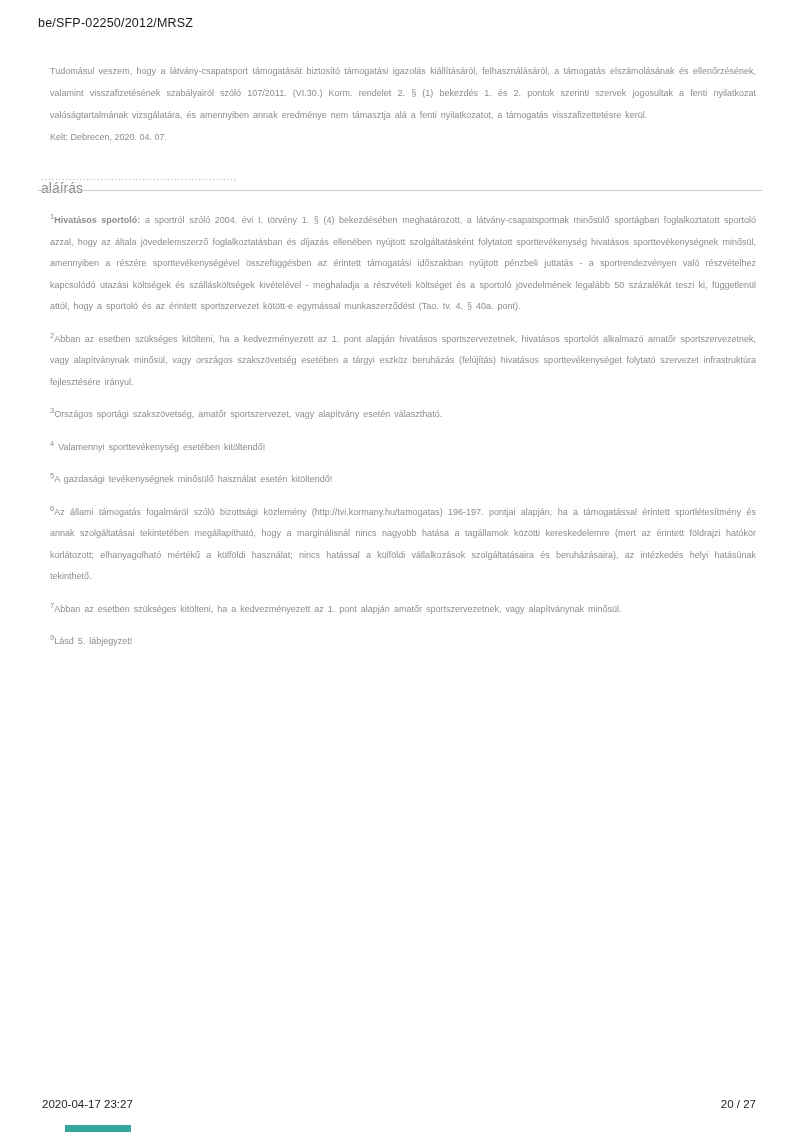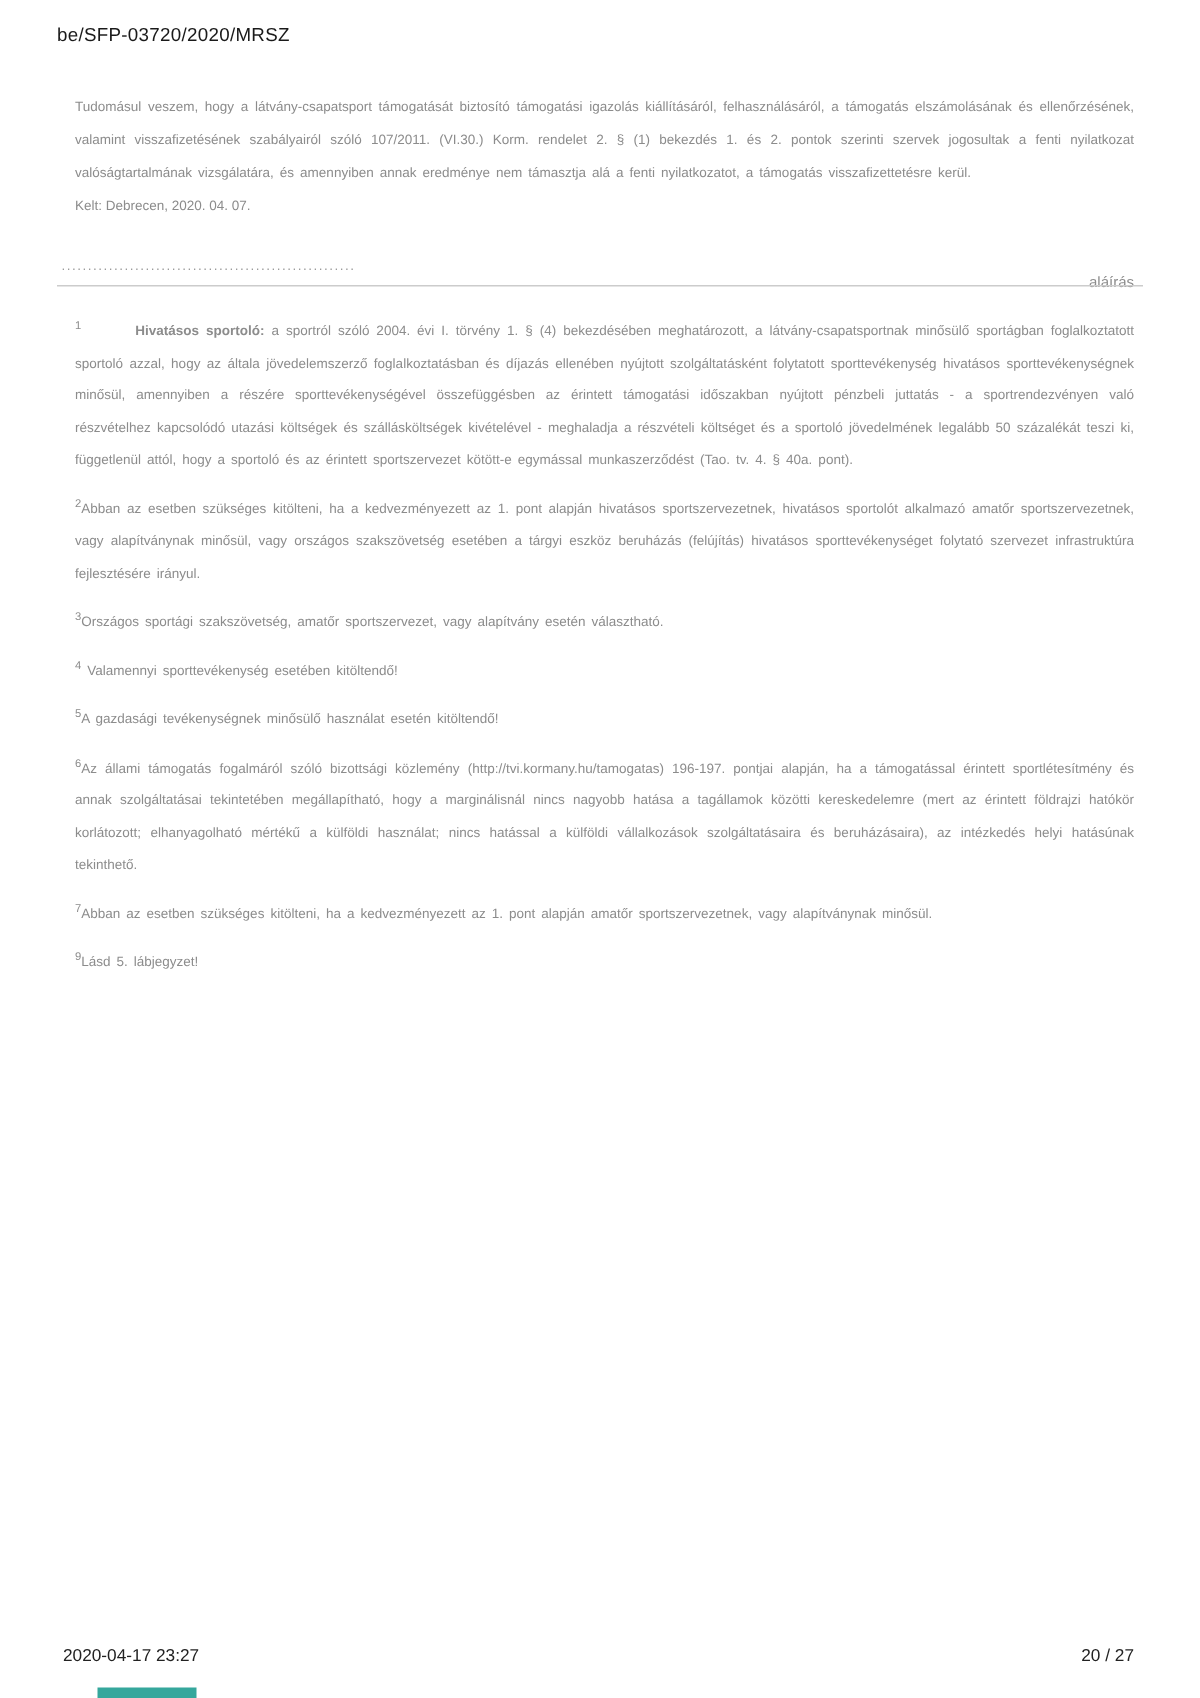--- a/index.html
+++ b/index.html
@@ -43,24 +43,23 @@
     text-align: left;
     word-spacing: normal;
   }
   .signature-dots {
     font-size: 9px;
     color: #9a9a9a;
     line-height: 10px;
     letter-spacing: 1px;
   }
   .signature-label {
-    font-size: 10px;
+    font-size: 14px;
     color: #8c8c8c;
     line-height: 13px;
-    text-align: right;
   }
   .divider {
     position: absolute;
     top: 190px;
     left: 38px;
     width: 724px;
     height: 0;
     border-top: 1px solid #cccccc;
   }
   .footnotes {
@@ -77,21 +76,20 @@
   .footnotes p {
     margin: 0 0 11px 0;
   }
   .footnotes sup {
     font-size: 7.5px;
     line-height: 0;
     vertical-align: super;
   }
   .fn-bold {
     font-weight: bold;
-    margin-left: 36px;
   }
   .footer-timestamp {
     position: absolute;
     left: 42px;
     top: 1098px;
     font-size: 11.5px;
     color: #222222;
   }
   .footer-page {
     position: absolute;
@@ -104,21 +102,21 @@
     position: absolute;
     left: 65px;
     bottom: 0;
     width: 66px;
     height: 7px;
   }
 </style>
 </head>
 <body>
 
-<div class="doc-header">be/SFP-03720/2020/MRSZ</div>
+<div class="doc-header">be/SFP-02250/2012/MRSZ</div>
 
 <div class="declaration">
   <div>Tudomásul veszem, hogy a látvány-csapatsport támogatását biztosító támogatási igazolás kiállításáról, felhasználásáról, a támogatás elszámolásának és ellenőrzésének, valamint visszafizetésének szabályairól szóló 107/2011. (VI.30.) Korm. rendelet 2. § (1) bekezdés 1. és 2. pontok szerinti szervek jogosultak a fenti nyilatkozat valóságtartalmának vizsgálatára, és amennyiben annak eredménye nem támasztja alá a fenti nyilatkozatot, a támogatás visszafizettetésre kerül.</div>
   <div class="date-line">Kelt: Debrecen, 2020. 04. 07.</div>
   <div class="signature-block">
     <div class="signature-dots">........................................................</div>
     <div class="signature-label">aláírás</div>
   </div>
 </div>
 

